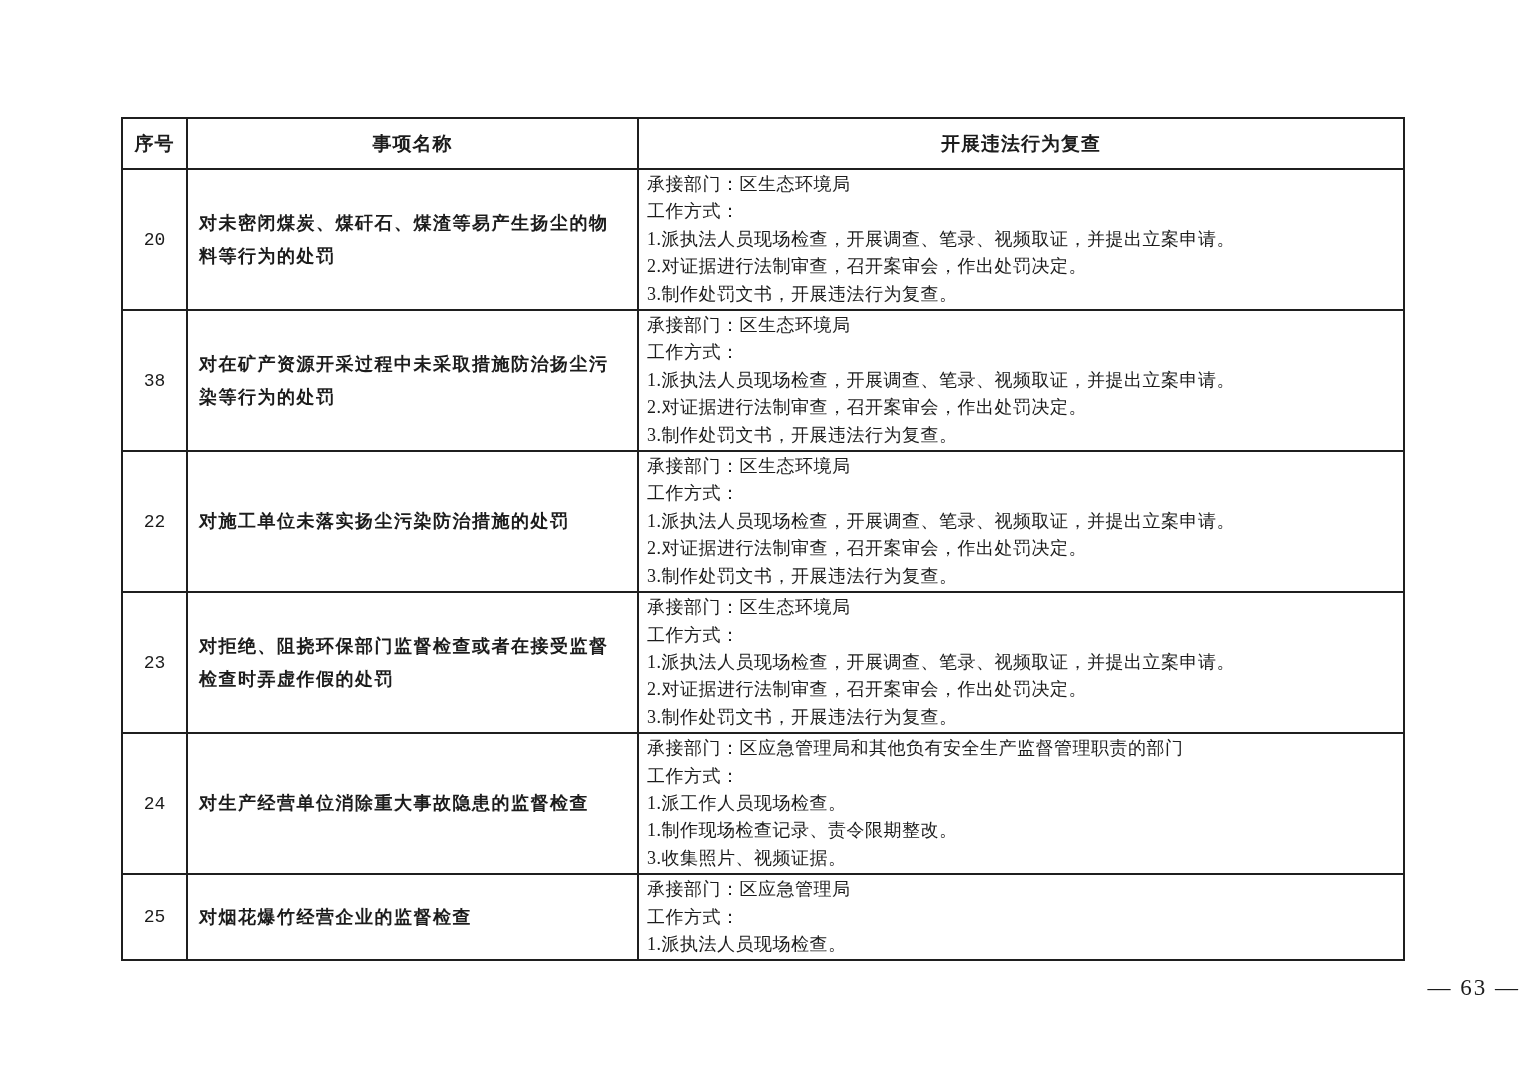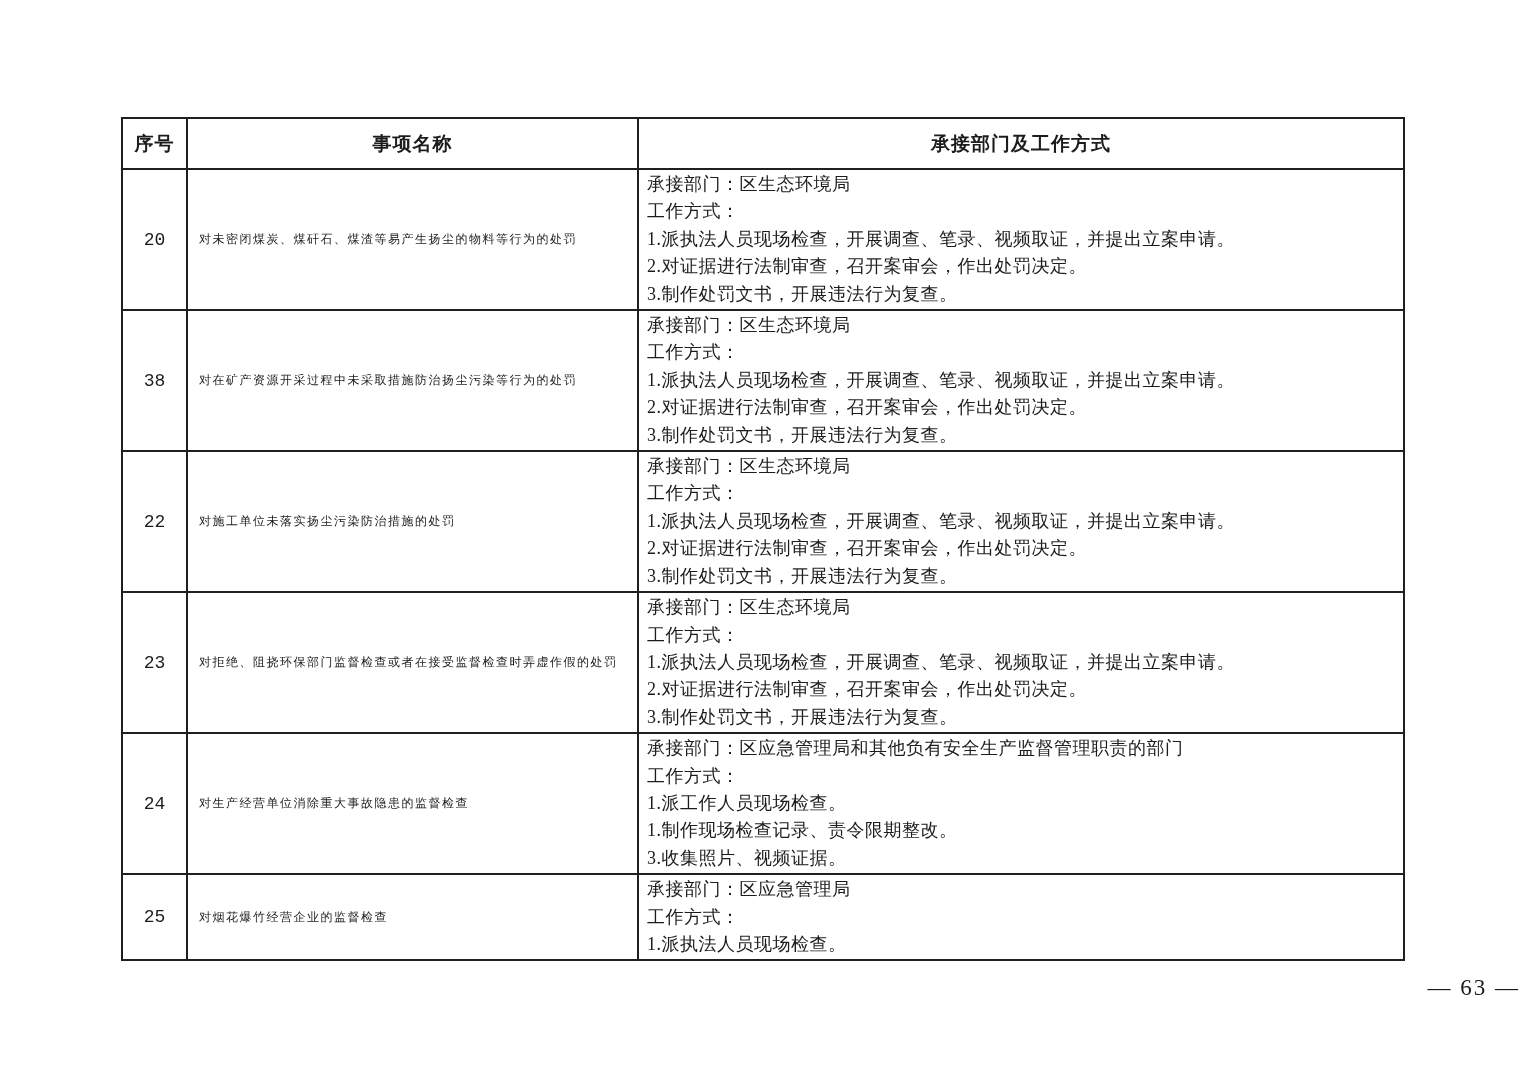--- a/index.html
+++ b/index.html
@@ -38,24 +38,25 @@
     letter-spacing: 1px;
     padding: 0;
   }
   td.cell-no {
     text-align: center;
     font-size: 18px;
     font-family: Liberation Mono, monospace;
     padding: 0;
   }
   td.cell-name {
-    font-size: 12px;
+    font-size: 18px;
     line-height: 33px;
     padding: 4px 10px 4px 11px;
     letter-spacing: 1.5px;
+    font-weight: bold;
   }
   td.cell-detail {
     padding: 1px 6px 1px 8px;
   }
   .detail-line {
     font-size: 18px;
     line-height: 27.4px;
     white-space: nowrap;
     letter-spacing: 0.5px;
   }
@@ -78,21 +79,21 @@
   <table class="items">
     <colgroup>
       <col style="width:65px">
       <col style="width:451px">
       <col style="width:766px">
     </colgroup>
     <thead>
       <tr>
         <th>序号</th>
         <th>事项名称</th>
-        <th>承接部门及工作方式</th>
+        <th>开展违法行为复查</th>
       </tr>
     </thead>
     <tbody id="rows-body">
         <tr>
           <td class="cell-no">20</td>
           <td class="cell-name">对未密闭煤炭、煤矸石、煤渣等易产生扬尘的物料等行为的处罚</td>
           <td class="cell-detail">
             <div class="detail-line">承接部门：区生态环境局</div>
             <div class="detail-line">工作方式：</div>
             <div class="detail-line">1.派执法人员现场检查，开展调查、笔录、视频取证，并提出立案申请。</div>

